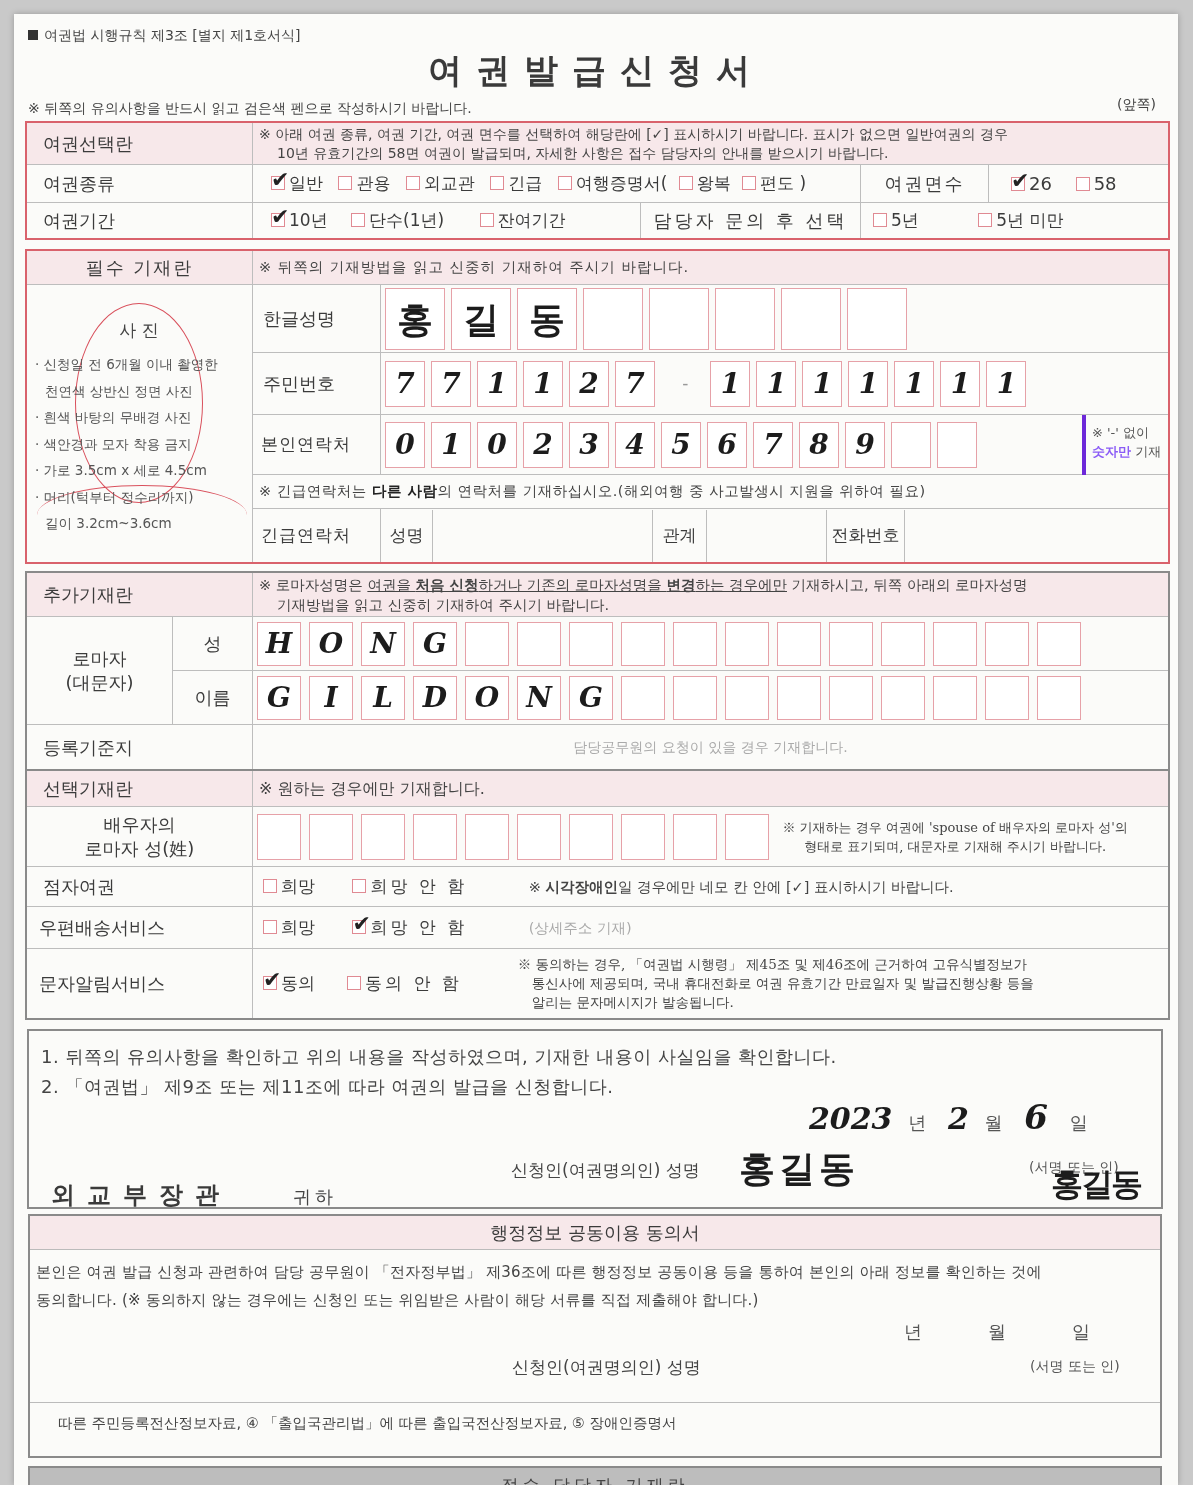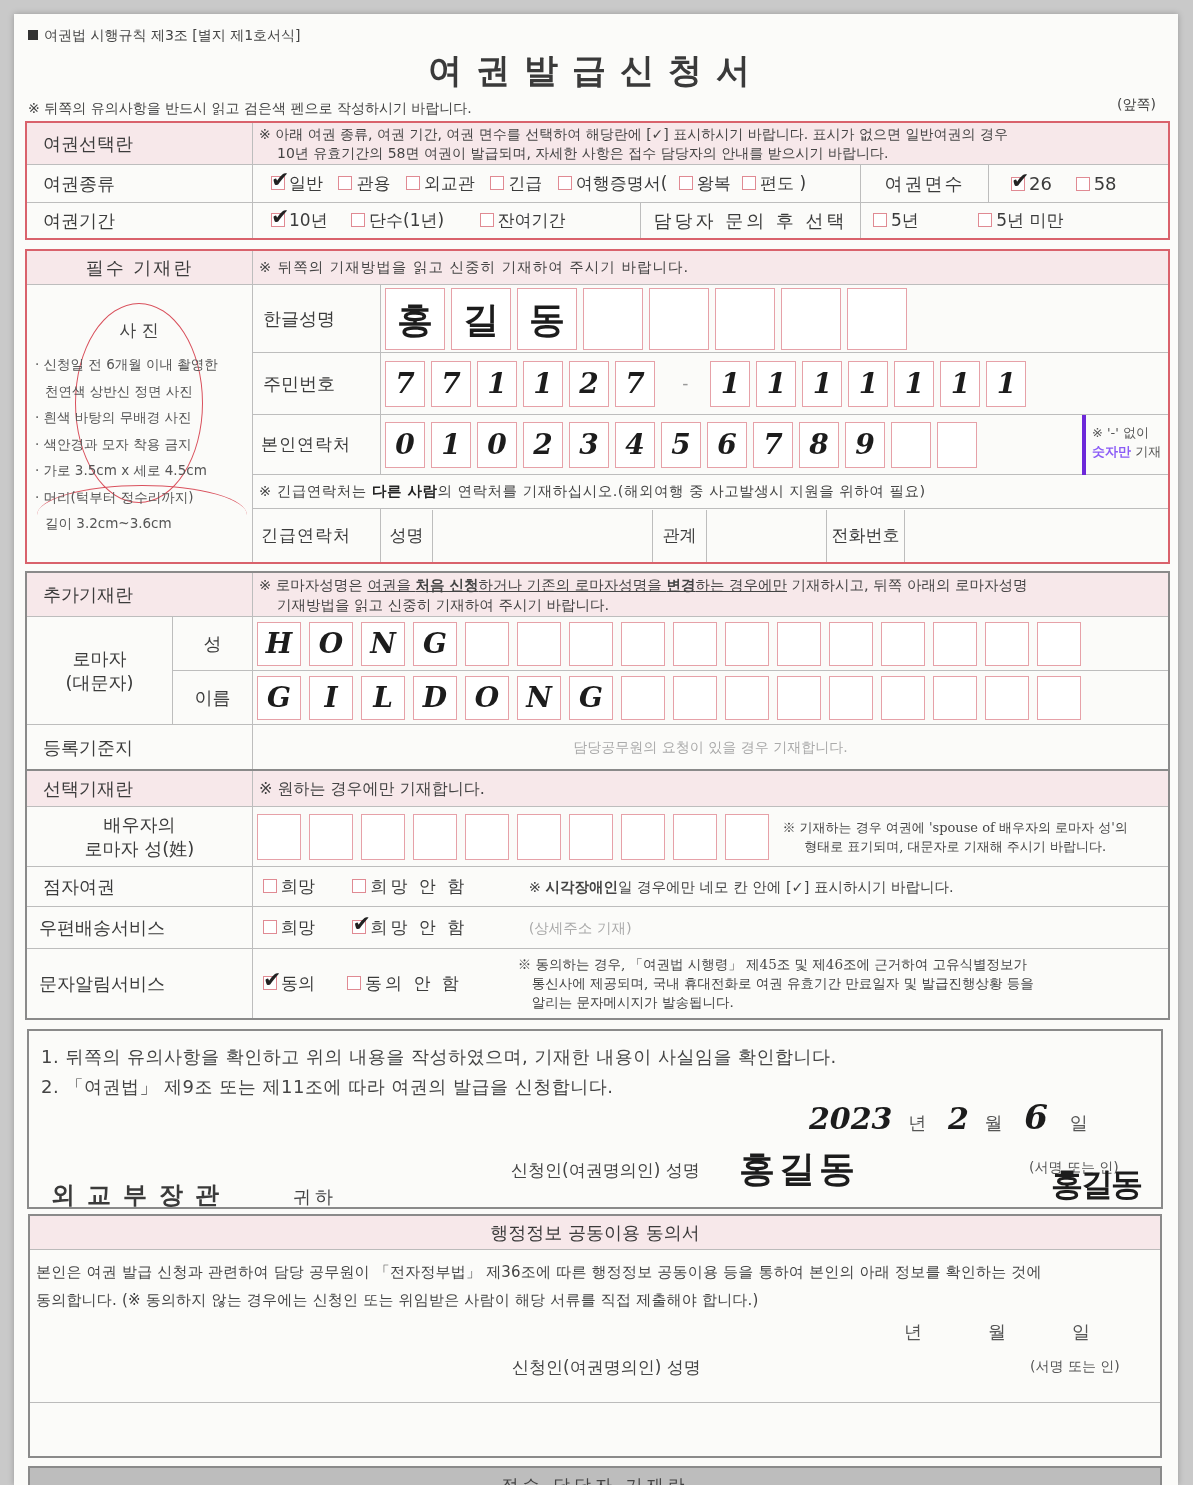--- a/index.html
+++ b/index.html
@@ -278,17 +278,18 @@
       <div>본인은 여권 발급 신청과 관련하여 담당 공무원이 「전자정부법」 제36조에 따른 행정정보 공동이용 등을 통하여 본인의 아래 정보를 확인하는 것에</div>
       <div>동의합니다. (※ 동의하지 않는 경우에는 신청인 또는 위임받은 사람이 해당 서류를 직접 제출해야 합니다.)</div>
     </div>
     <div class="abs" style="left:874px; top:104px; font-size:18px; color:#555;">년</div>
     <div class="abs" style="left:958px; top:104px; font-size:18px; color:#555;">월</div>
     <div class="abs" style="left:1042px; top:104px; font-size:18px; color:#555;">일</div>
     <div class="abs" style="left:482px; top:140px; font-size:17px; color:#444;">신청인(여권명의인) 성명</div>
     <div class="abs" style="left:780px; top:140px; width:120px; height:24px;"></div>
     <div class="abs" style="left:1000px; top:142px; font-size:14px; color:#555;">(서명 또는 인)</div>
     <div class="abs" style="left:0; top:186px; width:1130px; border-top:1px solid #bbb; padding:6px 6px 0 6px; font-size:14.5px; line-height:28px; color:#444;">
+      <div style="padding-left:22px;">따른 주민등록전산정보자료, ④ 「출입국관리법」에 따른 출입국전산정보자료, ⑤ 장애인증명서</div>
     </div>
   </div>
 
   <div class="abs" style="left:14px; top:1452px; width:1134px; height:30px; border:2px solid #8a8a8a; background:#bdbdbd; text-align:center; padding-top:6px; font-size:17px; color:#444; letter-spacing:4px;">접수 담당자 기재란</div>
 </div>
 
 </body></html>

